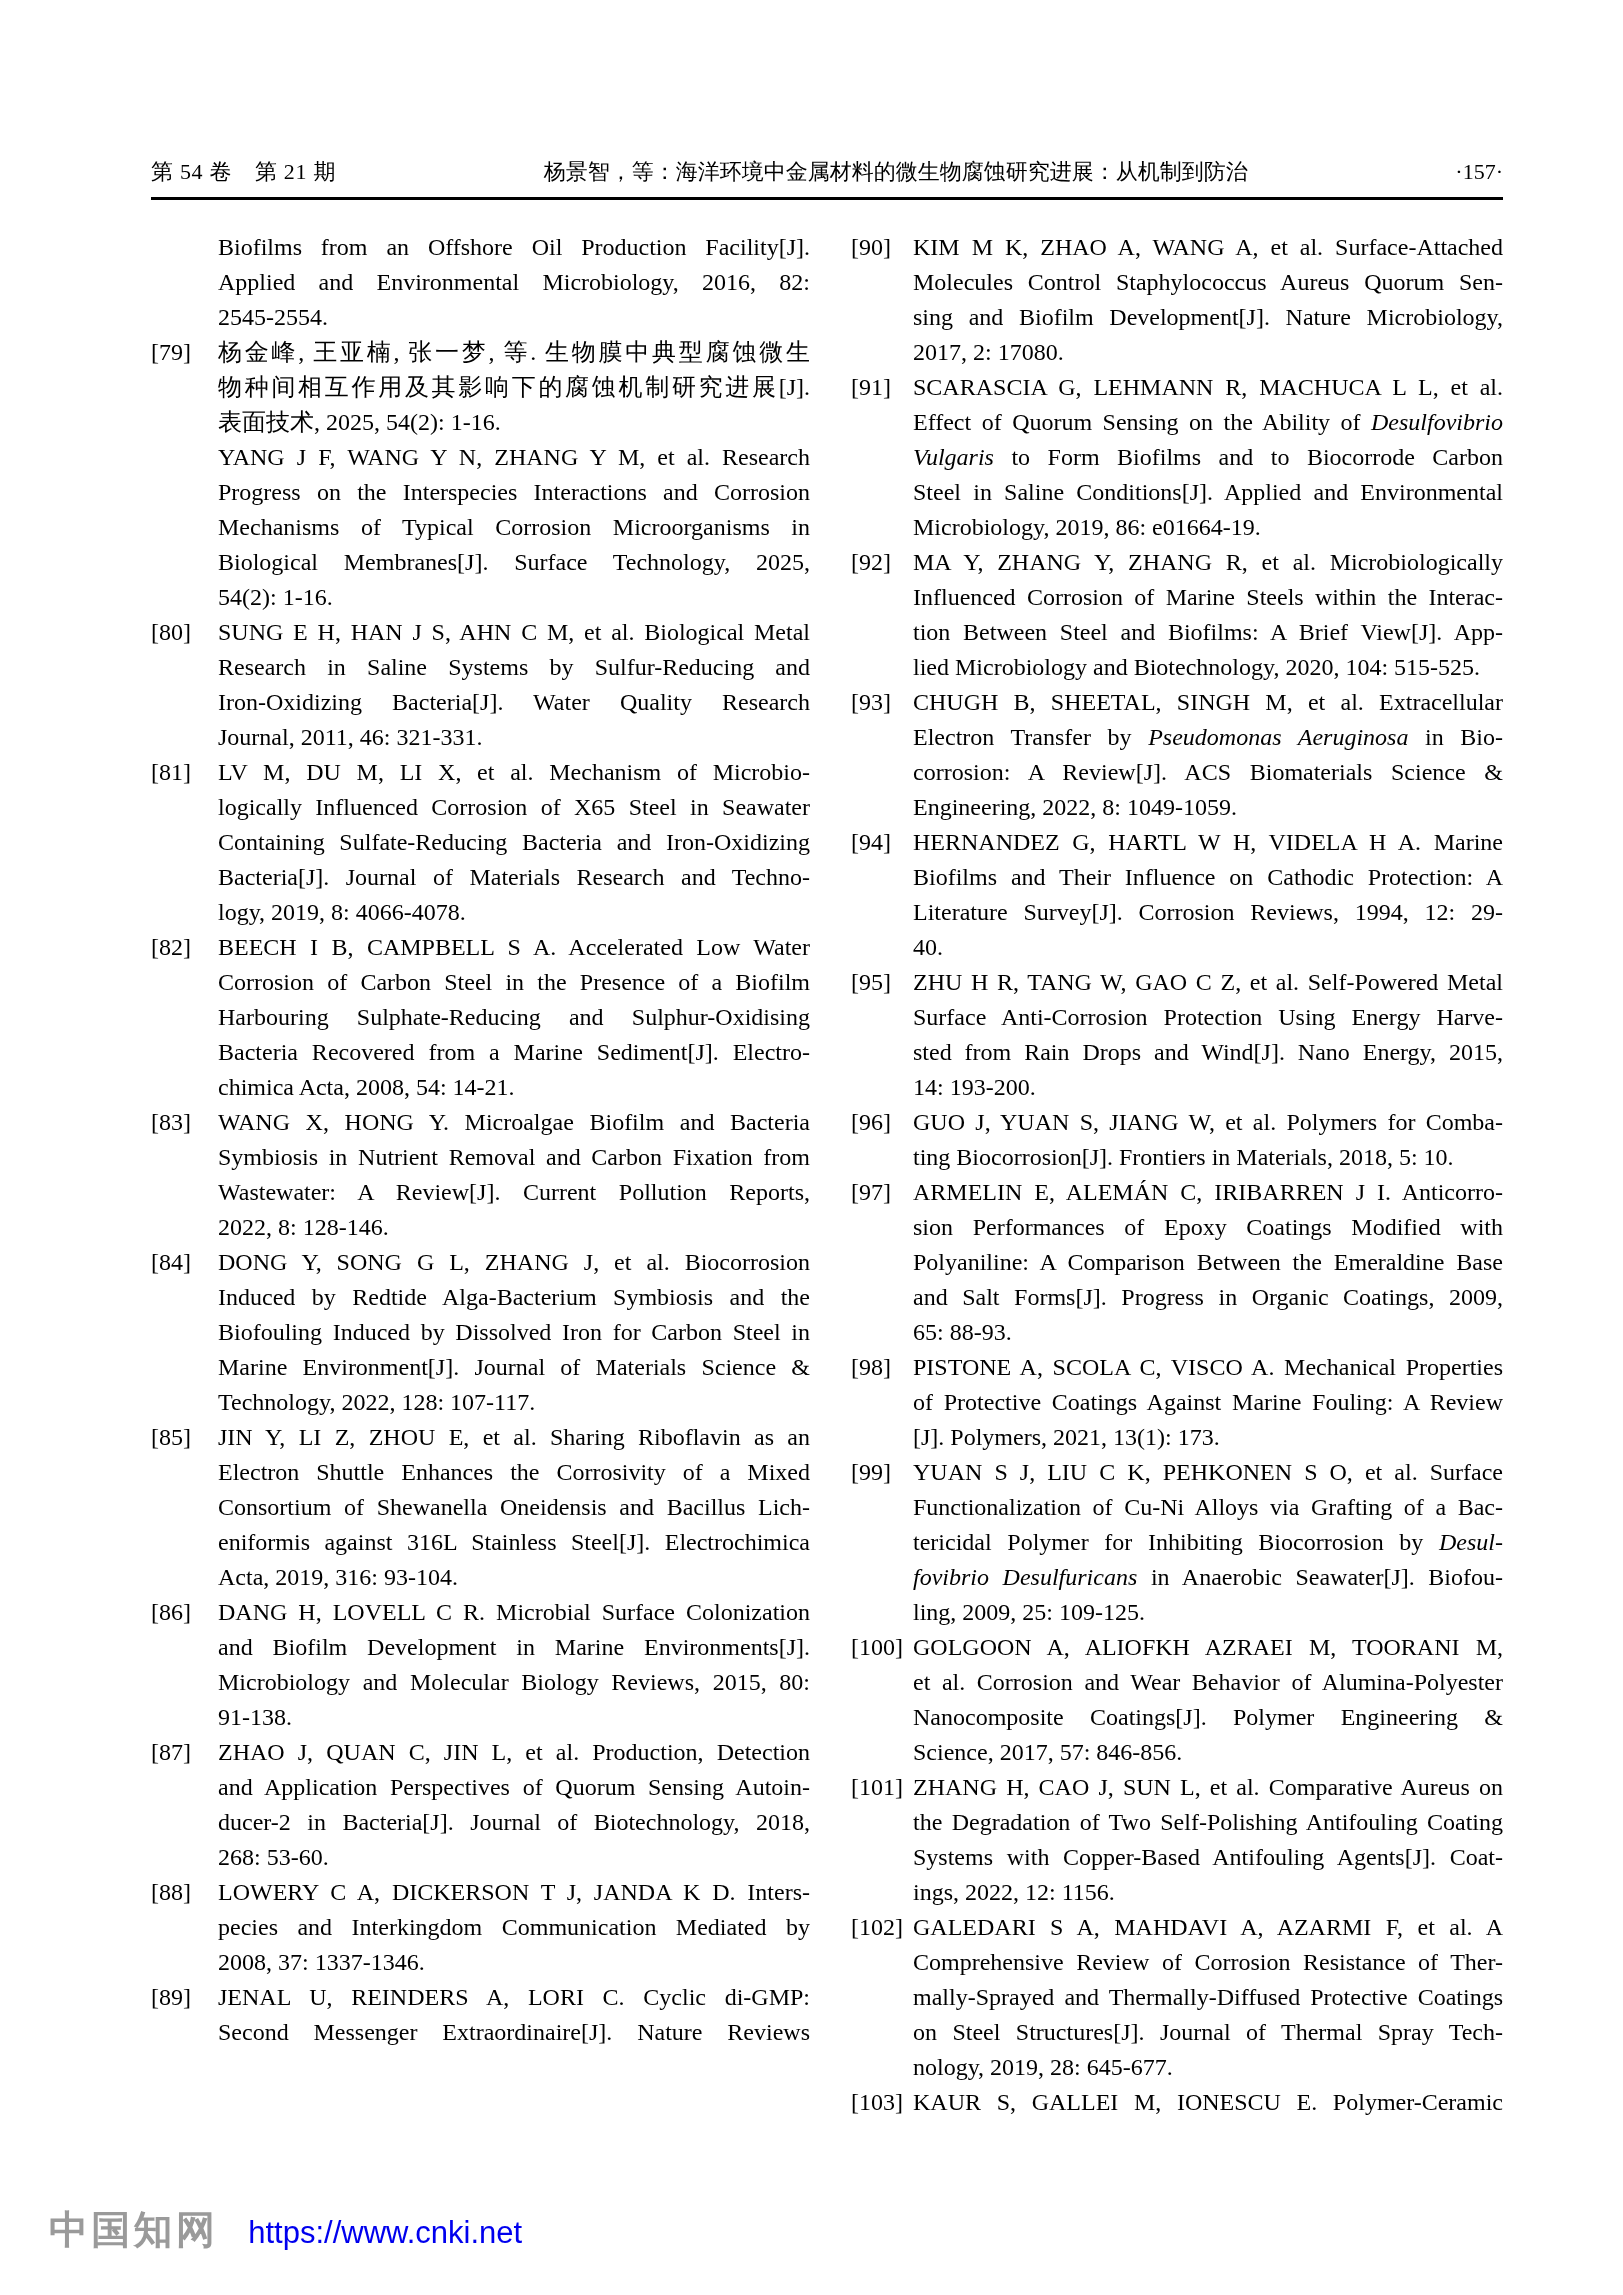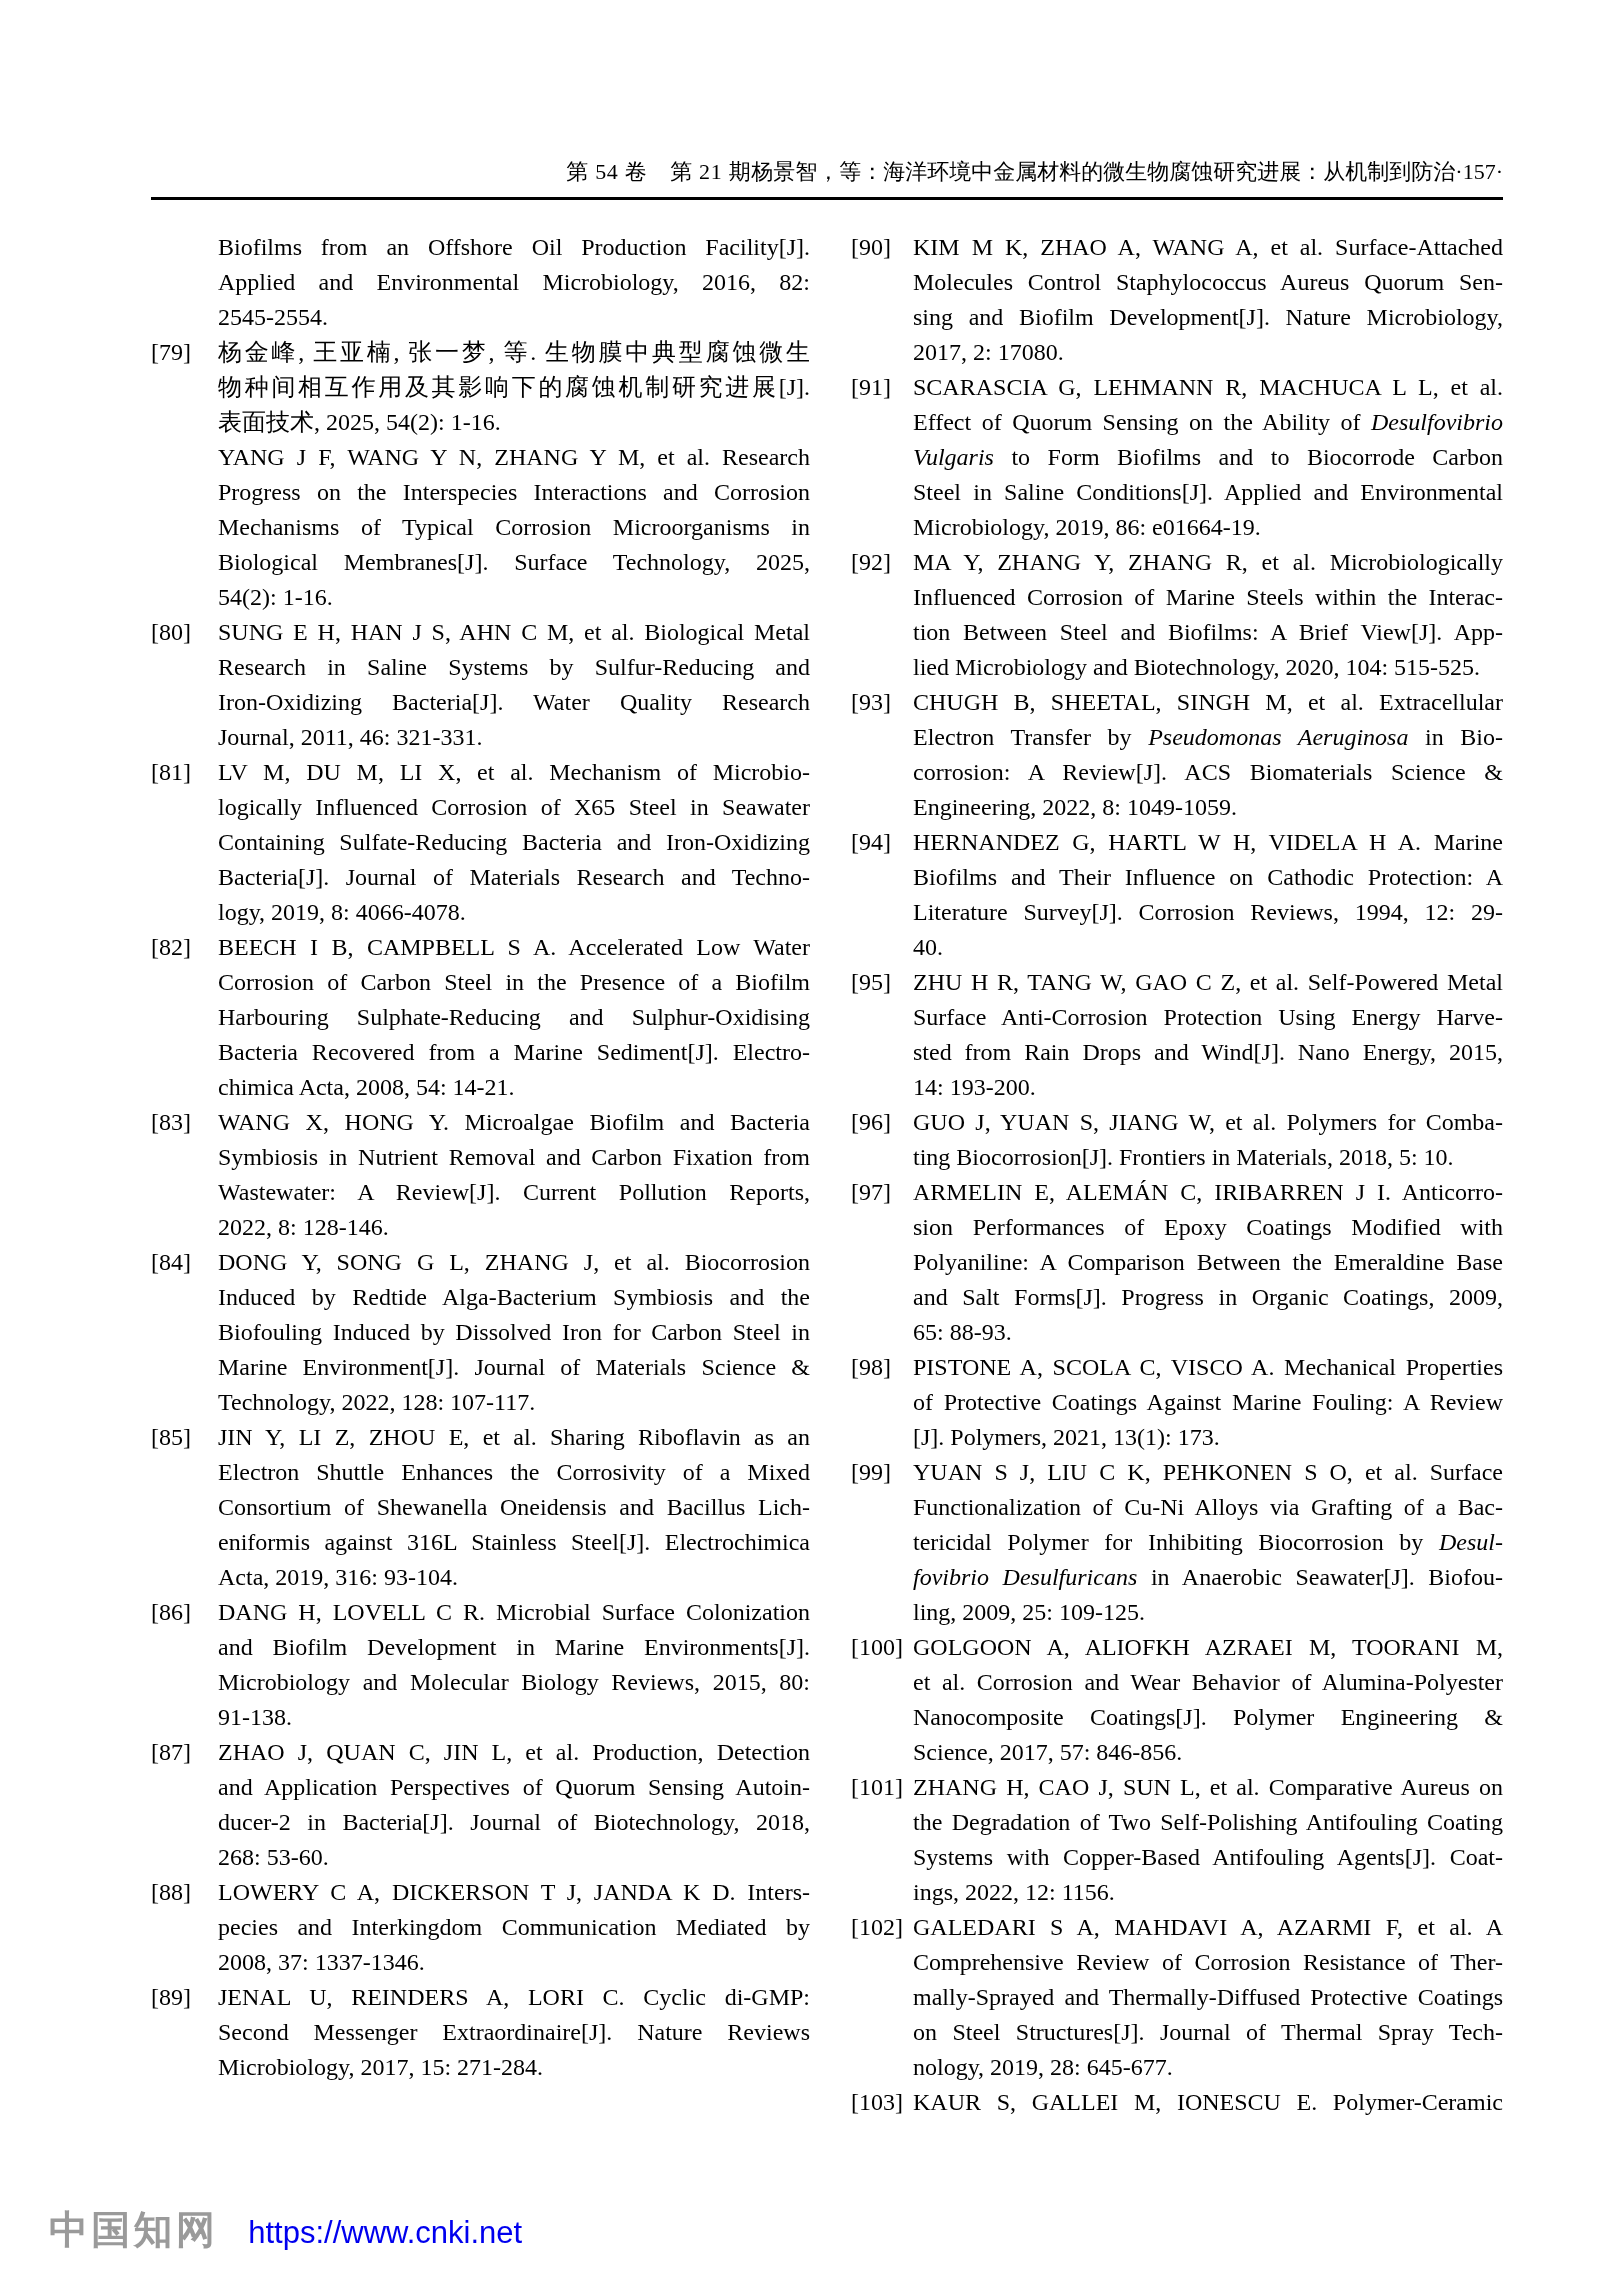--- a/index.html
+++ b/index.html
@@ -6,21 +6,21 @@
   .page {
     position:relative;
     width:1623px; height:2295px;
     background:#ffffff;
     color:#000;
     font-family:"Liberation Serif","DejaVu Serif",serif;
     overflow:hidden;
   }
   .page-header {
     position:absolute; left:151px; top:157px; width:1352px;
-    display:flex; justify-content:flex-end; align-items:baseline;
+    display:flex; justify-content:space-between; align-items:baseline;
     font-size:22px; line-height:29px; white-space:nowrap;
   }
   .page-header .issue { letter-spacing:0.7px; }
   .header-rule {
     position:absolute; left:151px; top:197px; width:1352px; height:3.3px;
     background:#000;
   }
   .col {
     position:absolute; top:230px;
     font-size:24px; line-height:35px;
@@ -134,21 +134,20 @@
       <div class="ref">
         <span class="num">[88]</span>
         <div class="ln">LOWERY C A, DICKERSON T J, JANDA K D. Inters-</div>
         <div class="ln">pecies and Interkingdom Communication Mediated by</div>
         <div class="ln end">2008, 37: 1337-1346.</div>
       </div>
       <div class="ref">
         <span class="num">[89]</span>
         <div class="ln">JENAL U, REINDERS A, LORI C. Cyclic di-GMP:</div>
         <div class="ln">Second Messenger Extraordinaire[J]. Nature Reviews</div>
-        <div class="ln end">Microbiology, 2017, 15: 271-284.</div>
       </div>
     </div>
   <div class="col col-right" id="col-right">
       <div class="ref">
         <span class="num">[90]</span>
         <div class="ln">KIM M K, ZHAO A, WANG A, et al. Surface-Attached</div>
         <div class="ln">Molecules Control Staphylococcus Aureus Quorum Sen-</div>
         <div class="ln">sing and Biofilm Development[J]. Nature Microbiology,</div>
         <div class="ln end">2017, 2: 17080.</div>
       </div>

